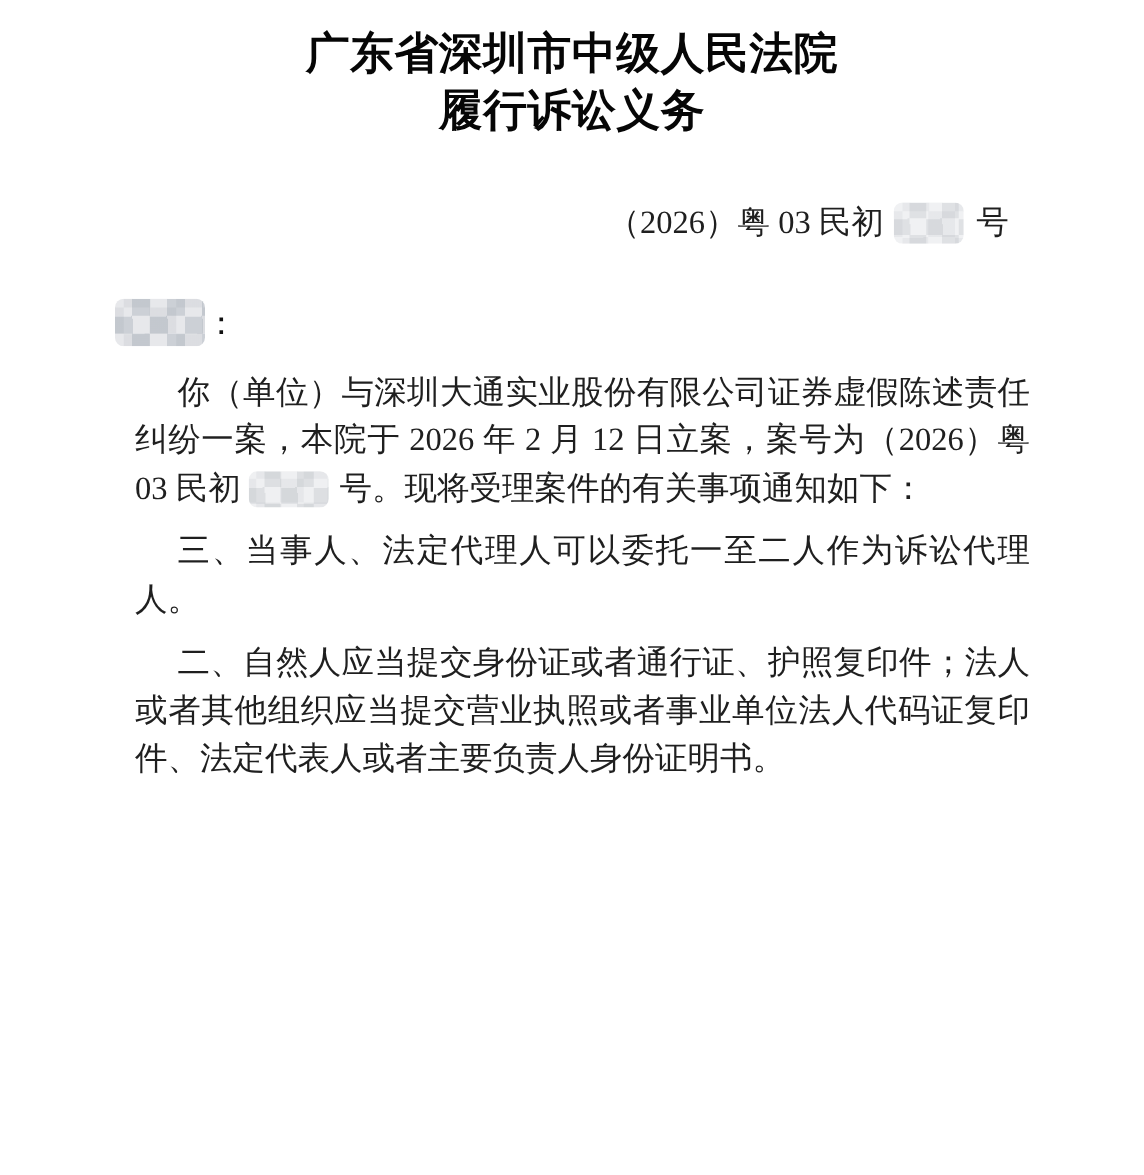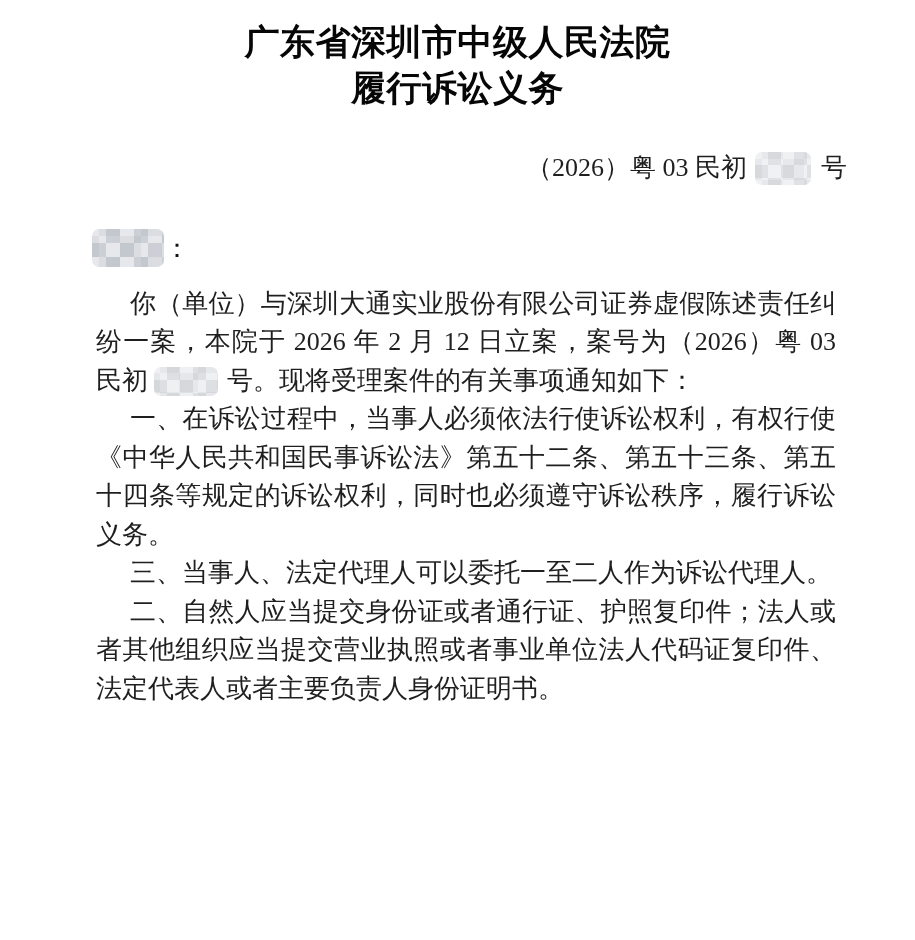--- a/index.html
+++ b/index.html
@@ -28,44 +28,44 @@
   .doc-header h1 {
     margin: 0;
     font-size: 35px;
     line-height: 46px;
     font-weight: bold;
     color: #060606;
     letter-spacing: 0.5px;
   }
   
   .case-no {
-    margin-top: 36px;
+    margin-top: 46px;
     font-size: 26px;
     line-height: 39px;
     text-align: right;
-    padding-right: 68px;
+    padding-right: 108px;
     color: #1f1f1f;
     white-space: nowrap;
   }
   
   .addressee {
     margin-top: 40px;
     padding-left: 92px;
     font-size: 26px;
     line-height: 39px;
     color: #111111;
   }
   
   .body-text {
     margin-top: 12px;
     padding-left: 96px;
     padding-right: 79px;
   }
   .body-text p {
-    margin: 0;
+    margin: 12px;
     font-size: 26px;
     line-height: 38.5px;
     text-align: justify;
     text-indent: 34px;
     color: #1f1f1f;
     word-break: normal;
   }
   
   .mosaic {
     display: inline-block;
@@ -114,21 +114,20 @@
   <div class="addressee">
     <span class="mosaic mosaic-addressee"></span><span>：</span>
   </div>
 
   <main class="body-text">
 
     <p>
       <span>你（单位）与深圳大通实业股份有限公司证券虚假陈述责任纠纷一案，本院于 2026 年 2 月 12 日立案，案号为（2026）粤 03 民初</span><span class="mosaic mosaic-inline"></span><span>号。现将受理案件的有关事项通知如下：</span>
     </p>
 
-    <p>一、在诉讼过程中，当事人必须依法行使诉讼权利，有权行使《中华人民共和国民事诉讼法》第五十二条、第五十三条、第五十四条等规定的诉讼权利，同时也必须遵守诉讼秩序，履行诉讼义务。</p>
 
     <p>三、当事人、法定代理人可以委托一至二人作为诉讼代理人。</p>
 
     <p>二、自然人应当提交身份证或者通行证、护照复印件；法人或者其他组织应当提交营业执照或者事业单位法人代码证复印件、法定代表人或者主要负责人身份证明书。</p>
 
 
 
   </main>
 
 </div>

